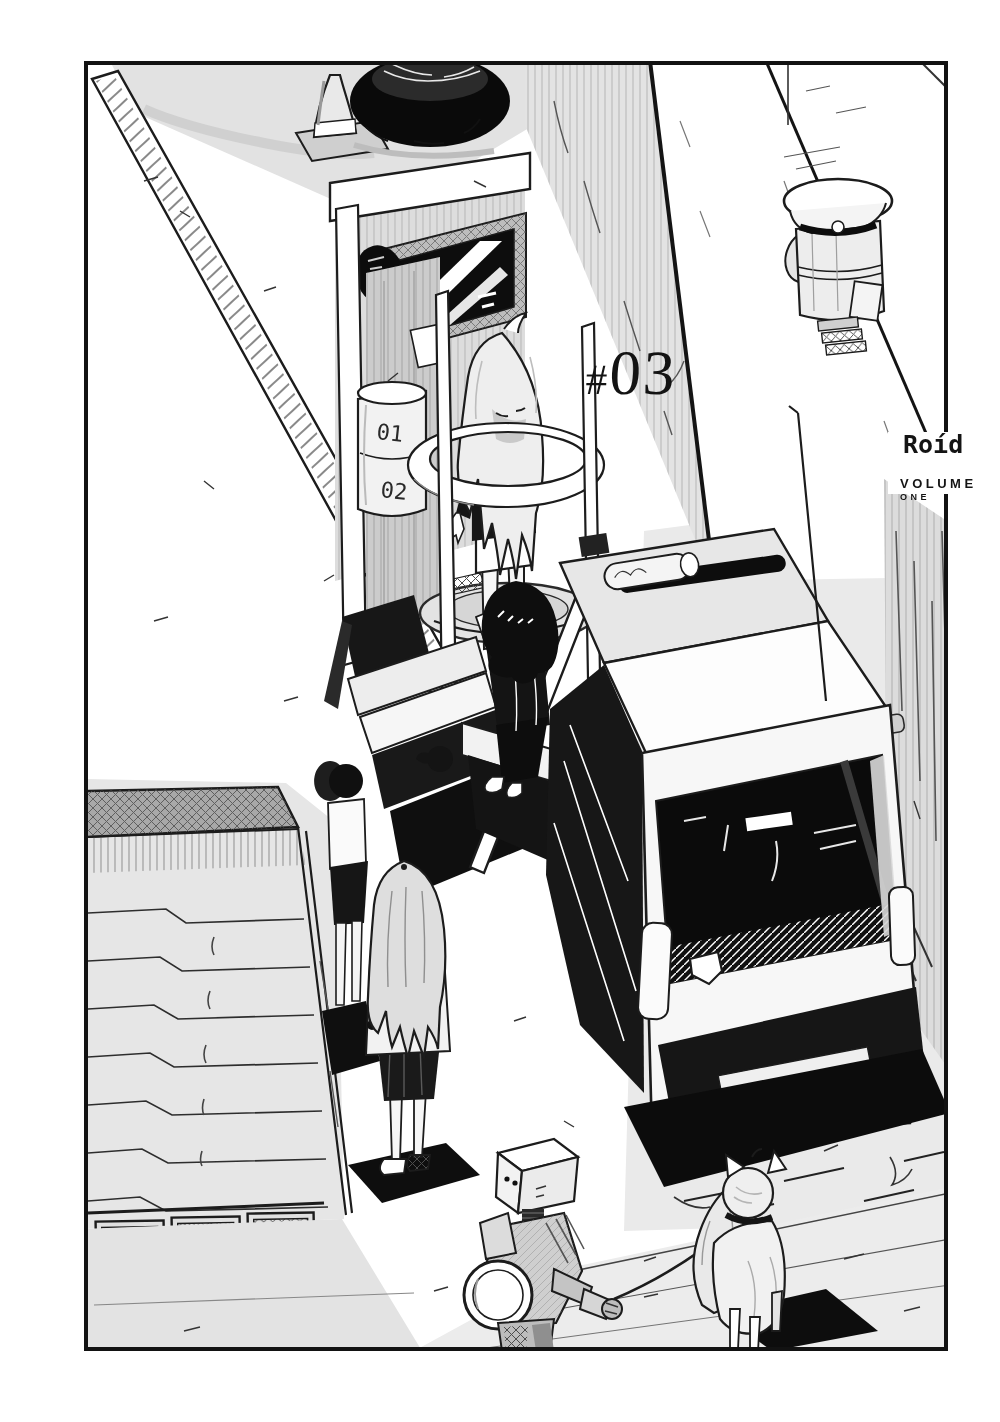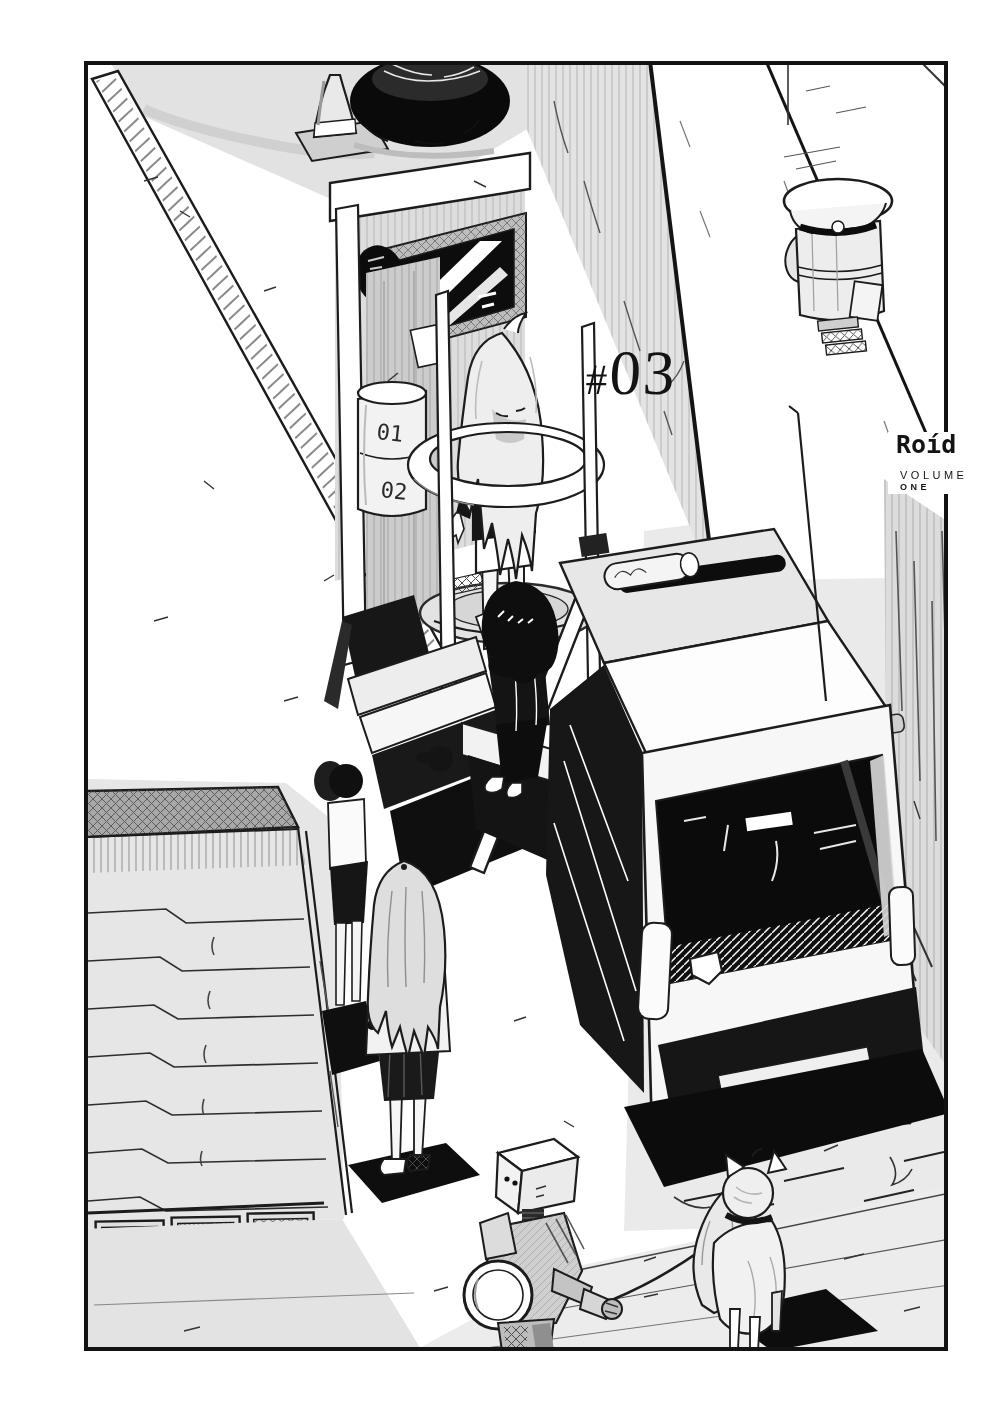--- a/index.html
+++ b/index.html
@@ -17,25 +17,25 @@
     font-family:"Liberation Serif",serif;color:#131313;
     font-size:63px;line-height:1;letter-spacing:2px;transform:skewX(-3deg);
   }
   .chapter-no .hash{font-size:43px;}
   .logo-block{
     position:absolute;left:888px;top:432px;width:112px;height:62px;
     background:#ffffff;z-index:6;color:#141414;
   }
   .logo-title{
     font-family:"DejaVu Sans Mono",monospace;font-weight:bold;
-    font-size:25px;line-height:1;letter-spacing:0px;margin-left:8px;
+    font-size:25px;line-height:1;letter-spacing:0px;margin-left:15px;
   }
   .logo-vol{
-    font-family:"Liberation Sans",sans-serif;font-weight:normal;
-    font-size:11px;letter-spacing:3.5px;margin-left:12px;margin-top:12px;
+    font-family:"Liberation Sans",sans-serif;font-weight:bold;
+    font-size:13px;letter-spacing:3.5px;margin-left:12px;margin-top:19px;
   }
   .logo-one{
     font-family:Liberation Sans, sans-serif;font-weight:bold;
     font-size:9px;letter-spacing:3.5px;margin-left:12px;margin-top:1px;
   }
 </style>
 </head>
 <body>
 
 <div class="panel">

